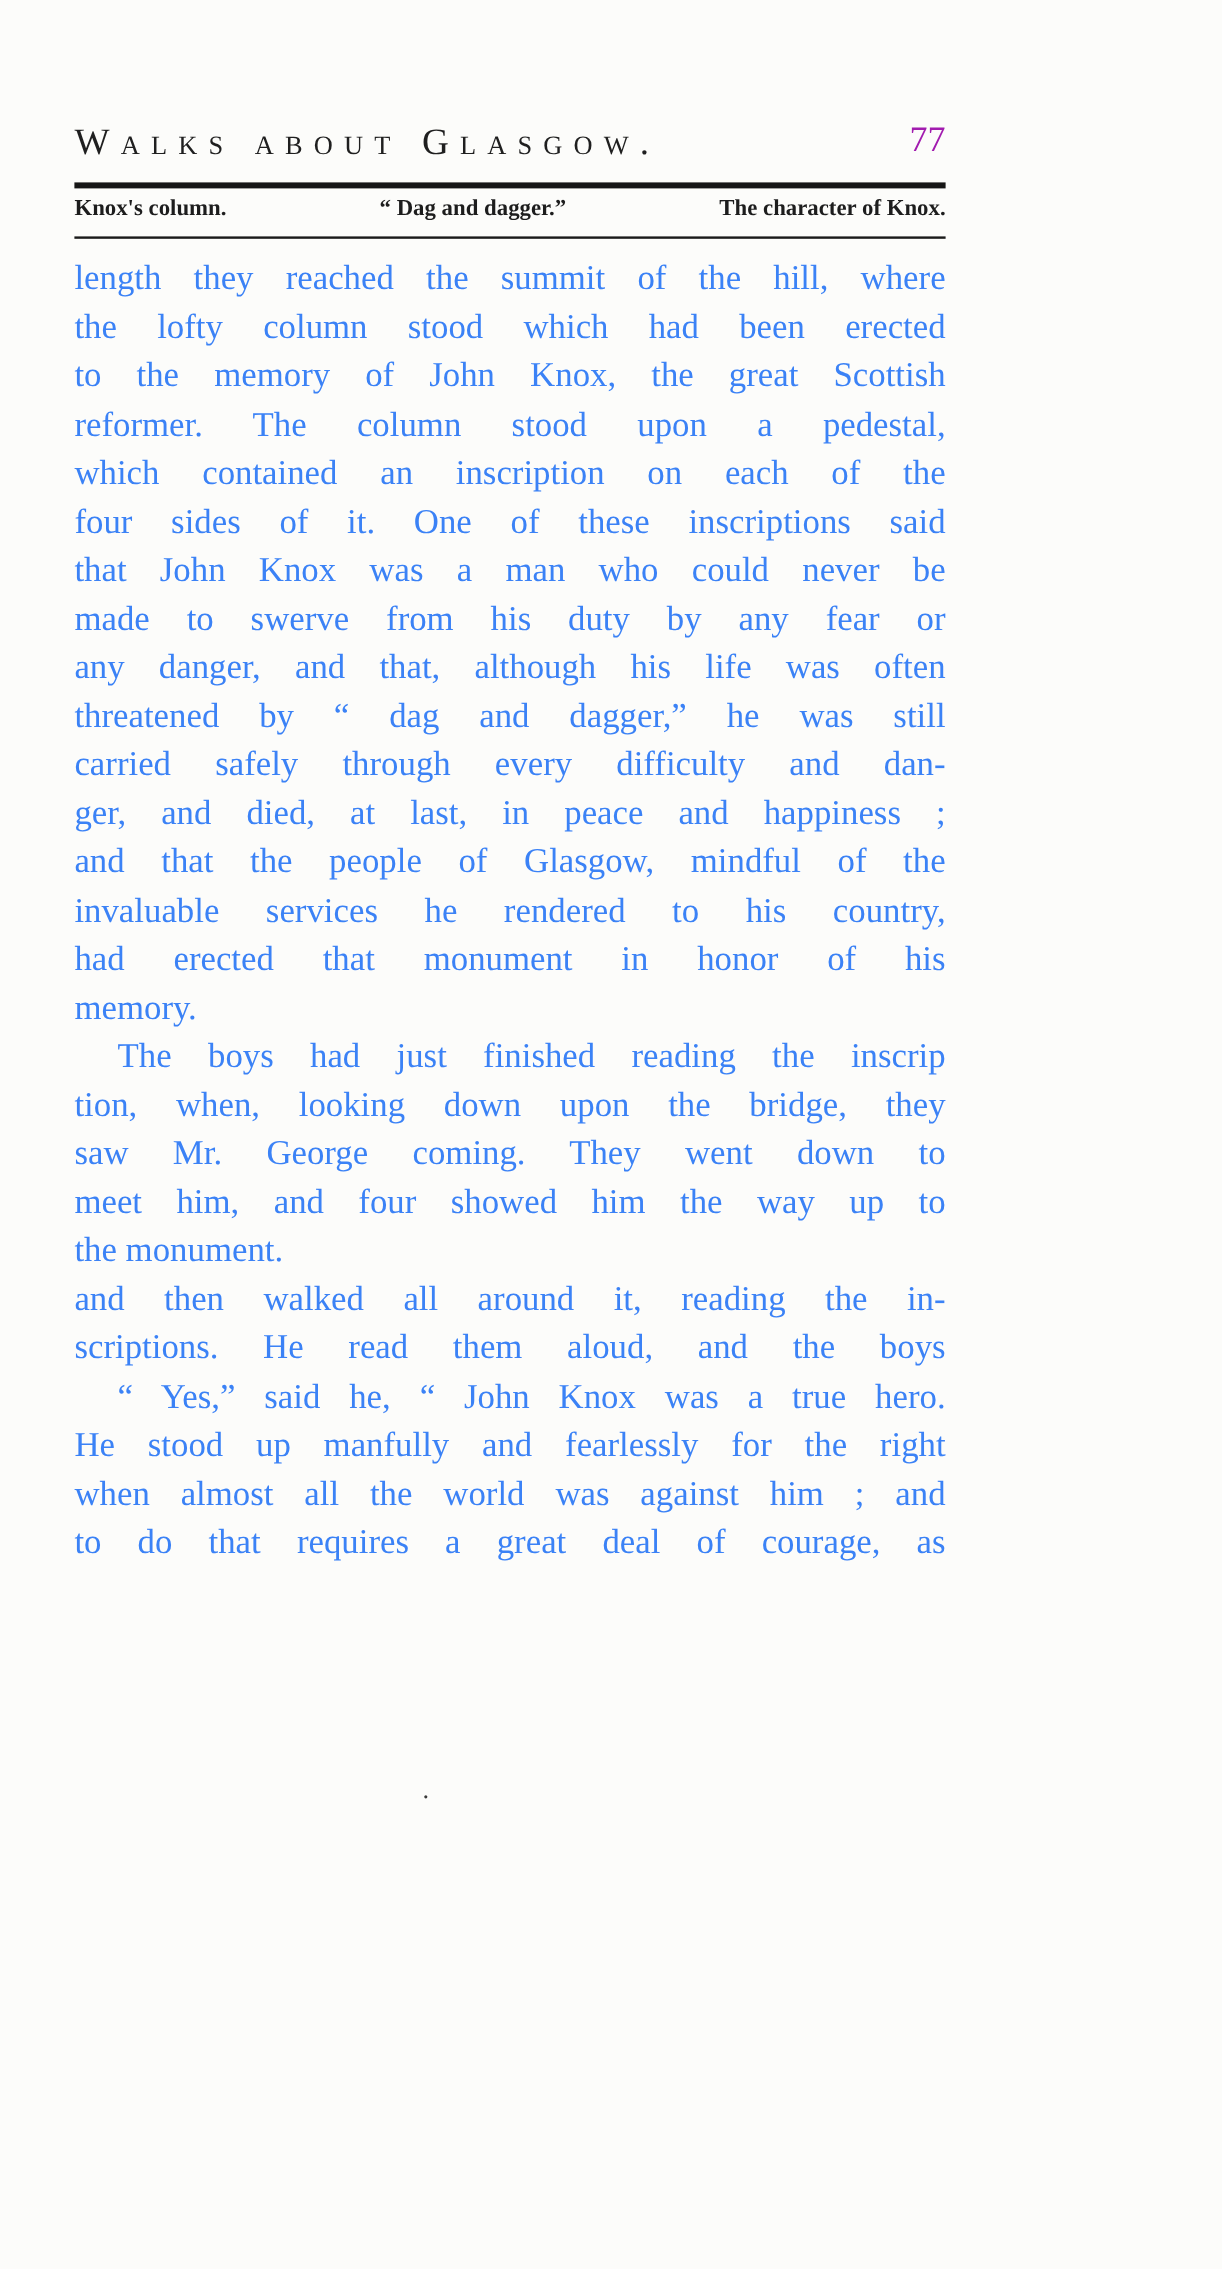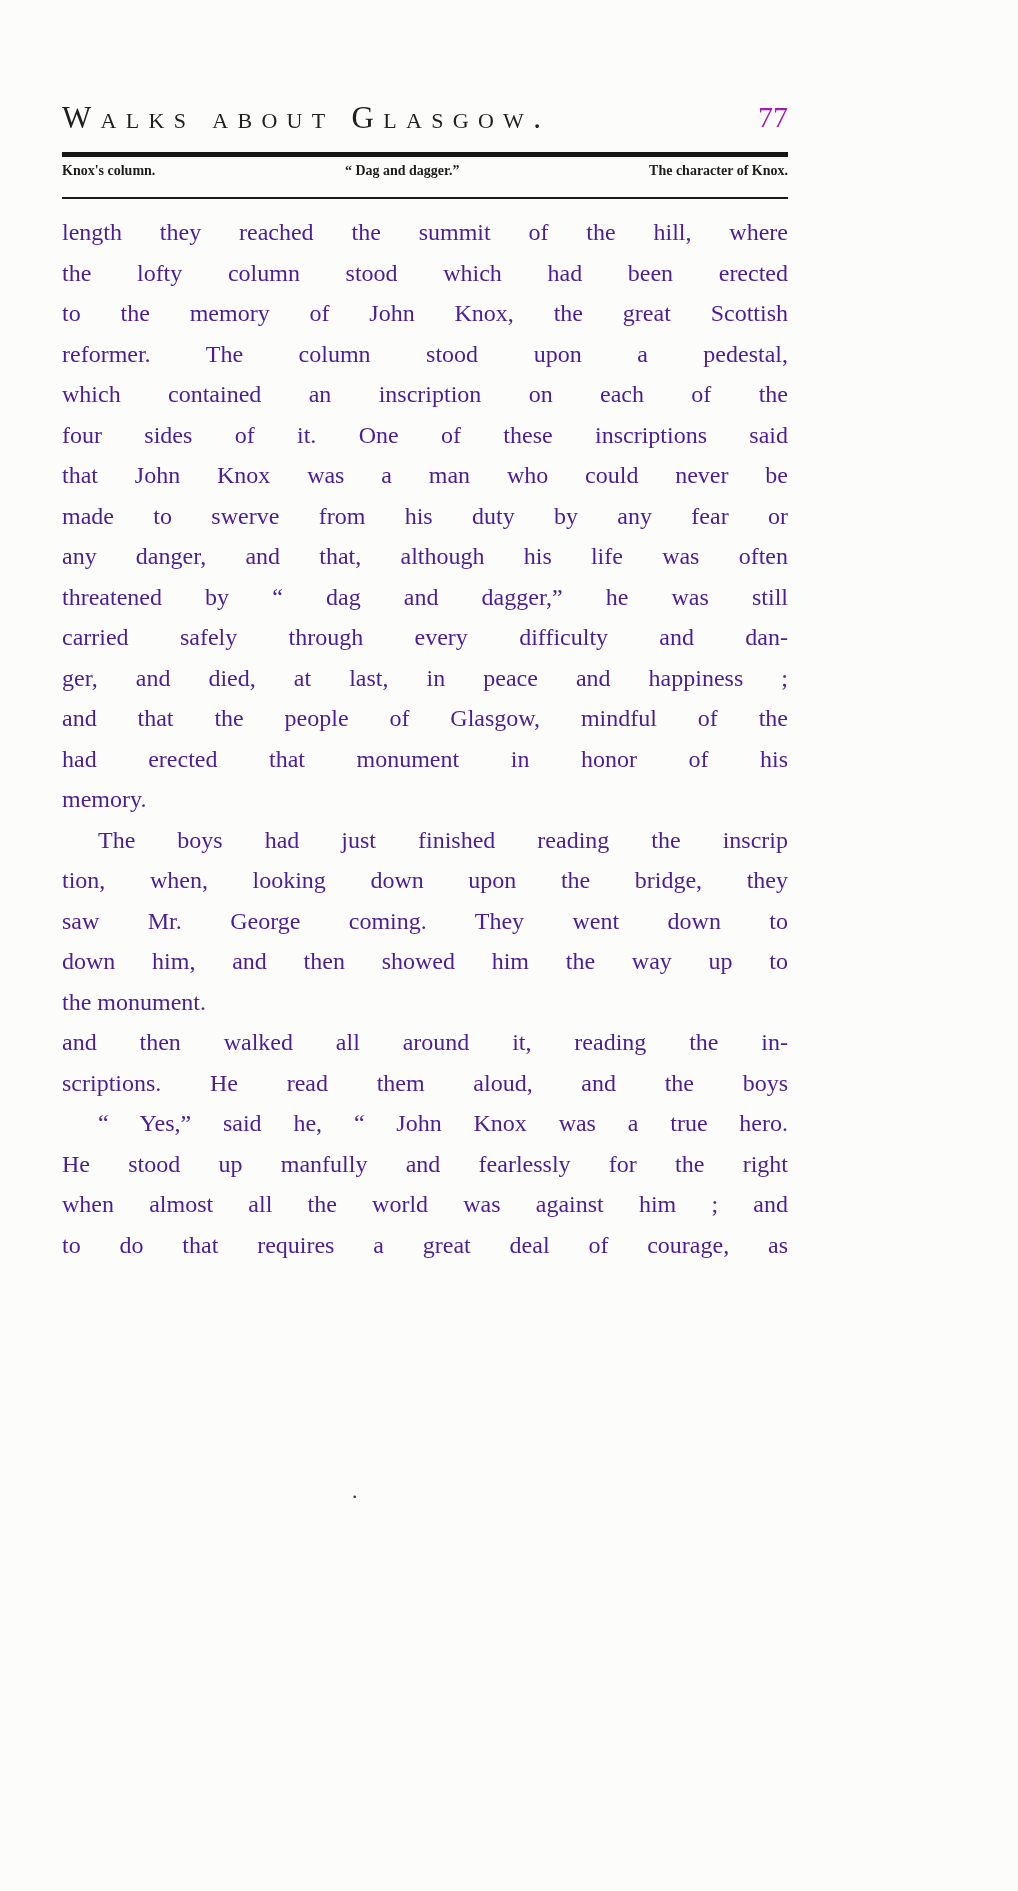--- a/index.html
+++ b/index.html
@@ -50,39 +50,39 @@
     height: 5px;
     background: #161616;
   }
   .running-heads {
     position: absolute;
     left: 62px;
     width: 726px;
     top: 163px;
     display: flex;
     justify-content: space-between;
-    font-size: 14px;
+    font-size: 19px;
     font-weight: bold;
     color: #1d1d1d;
   }
   .rule-thin {
     position: absolute;
     left: 62px;
     width: 726px;
     top: 197px;
     height: 2px;
     background: #1a1a1a;
   }
   .body-text {
     position: absolute;
     left: 62px;
     width: 726px;
     top: 212px;
-    font-size: 24px;
-    color: #4c1d95;
+    font-size: 29px;
+    color: #3b82f6;
   }
   .paragraph { margin: 0; }
   .line {
     line-height: 40.5px;
     white-space: normal;
   }
   .line.justify {
     text-align: justify;
     text-align-last: justify;
     text-justify: inter-word;
@@ -126,28 +126,29 @@
         <div class="line justify">reformer.  The column stood upon a pedestal,</div>
         <div class="line justify">which contained an inscription on each of the</div>
         <div class="line justify">four sides of it.  One of these inscriptions said</div>
         <div class="line justify">that John Knox was a man who could never be</div>
         <div class="line justify">made to swerve from his duty by any fear or</div>
         <div class="line justify">any danger, and that, although his life was often</div>
         <div class="line justify">threatened by “ dag and dagger,” he was still</div>
         <div class="line justify">carried safely through every difficulty and dan-</div>
         <div class="line justify">ger, and died, at last, in peace and happiness ;</div>
         <div class="line justify">and that the people of Glasgow, mindful of the</div>
+        <div class="line justify">invaluable services he rendered to his country,</div>
         <div class="line justify">had erected that monument in honor of his</div>
         <div class="line">memory.</div>
       </div>
       <div class="paragraph">
         <div class="line justify indent">The boys had just finished reading the inscrip</div>
         <div class="line justify">tion, when, looking down upon the bridge, they</div>
         <div class="line justify">saw Mr. George coming.  They went down to</div>
-        <div class="line justify">down him, and then showed him the way up to</div>
+        <div class="line justify">meet him, and four showed him the way up to</div>
         <div class="line">the monument.</div>
       </div>
       <div class="paragraph">
         <div class="line justify">and then walked all around it, reading the in-</div>
         <div class="line justify">scriptions.  He read them aloud, and the boys</div>
       </div>
       <div class="paragraph">
         <div class="line justify indent">“ Yes,” said he, “ John Knox was a true hero.</div>
         <div class="line justify">He stood up manfully and fearlessly for the right</div>
         <div class="line justify">when almost all the world was against him ; and</div>

